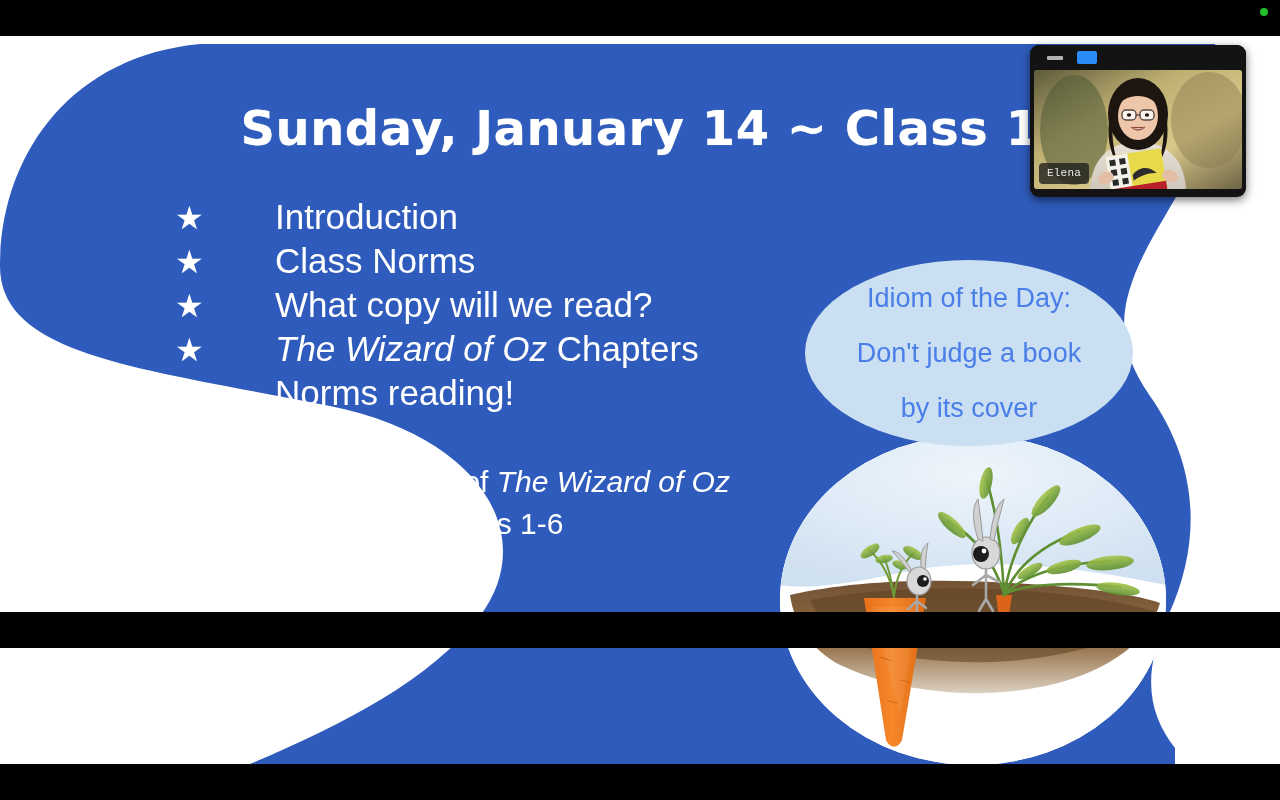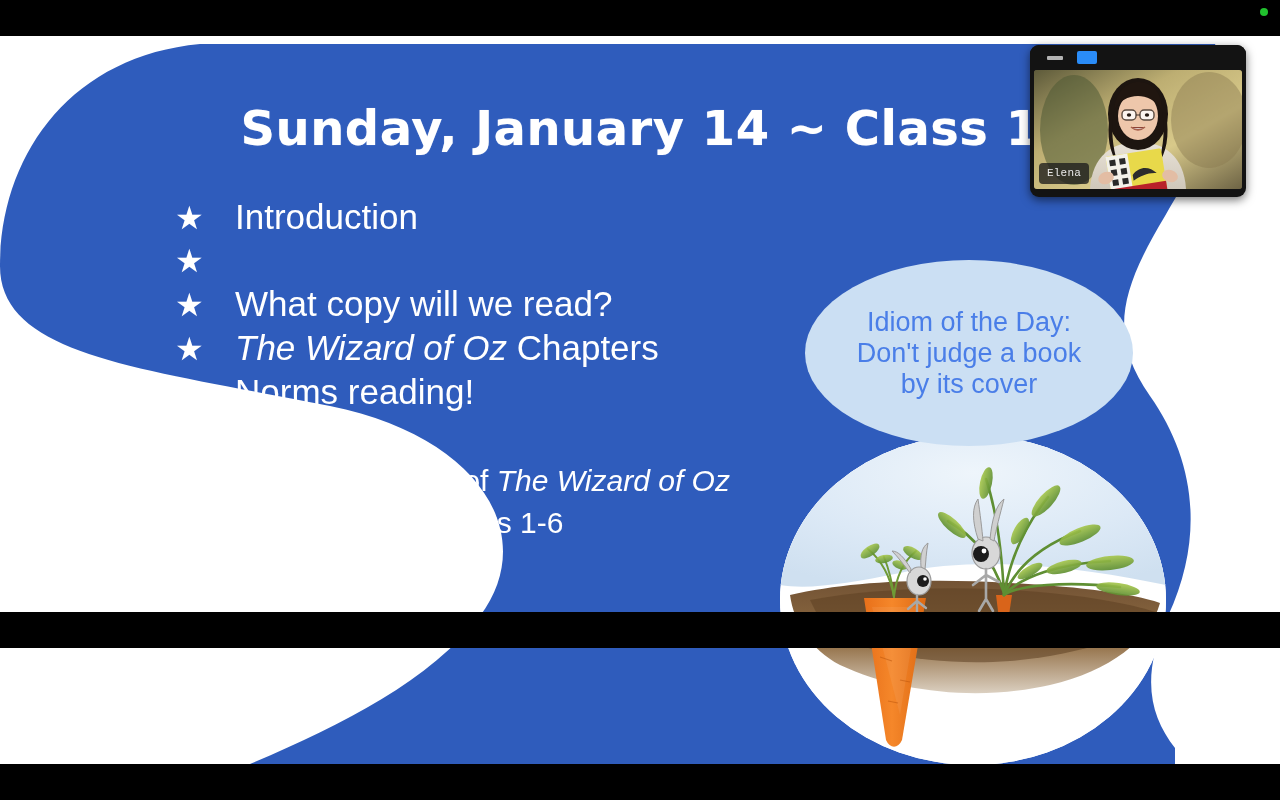--- a/index.html
+++ b/index.html
@@ -55,21 +55,21 @@
     margin-bottom:1px;
   }
   .star-bullet {
     width:60px;
     flex:0 0 60px;
     font-size:32px;
     line-height:42px;
     color:#ffffff;
     text-align:left;
   }
-  .agenda-text { white-space:nowrap; }
+  .agenda-text { white-space:nowrap;margin-left:40px; }
   .agenda-text i { font-style:italic; }
 
   .sub-list { margin-top:2px; }
   .sub-item {
     display:flex;
     align-items:flex-end;
     color:#ffffff;
     font-size:30px;
     line-height:42px;
     font-weight:400;
@@ -93,21 +93,21 @@
     background:#cbdff3;
     display:flex;
     align-items:center;
     justify-content:center;
     text-align:center;
     z-index:3;
   }
   .idiom-text {
     color:#4a7ee8;
     font-size:27px;
-    line-height:31px;
+    line-height:55px;
     font-weight:300;
     padding:0 14px;
     white-space:pre-line;
   }
 
   
   .illustration {
     position:absolute;
     left:780px; top:399px;
     width:386px; height:330px;
@@ -211,20 +211,21 @@
 
     <div class="agenda">
 
       <div class="agenda-item">
         <span class="star-bullet">★</span>
         <span class="agenda-text">Introduction</span>
       </div>
 
       <div class="agenda-item">
         <span class="star-bullet">★</span>
+        <span class="agenda-text">Class Norms</span>
       </div>
 
       <div class="agenda-item">
         <span class="star-bullet">★</span>
         <span class="agenda-text">What copy will we read?</span>
       </div>
 
       <div class="agenda-item">
         <span class="star-bullet">★</span>
         <span class="agenda-text"><i>The Wizard of Oz</i><span> Chapters</span></span>

